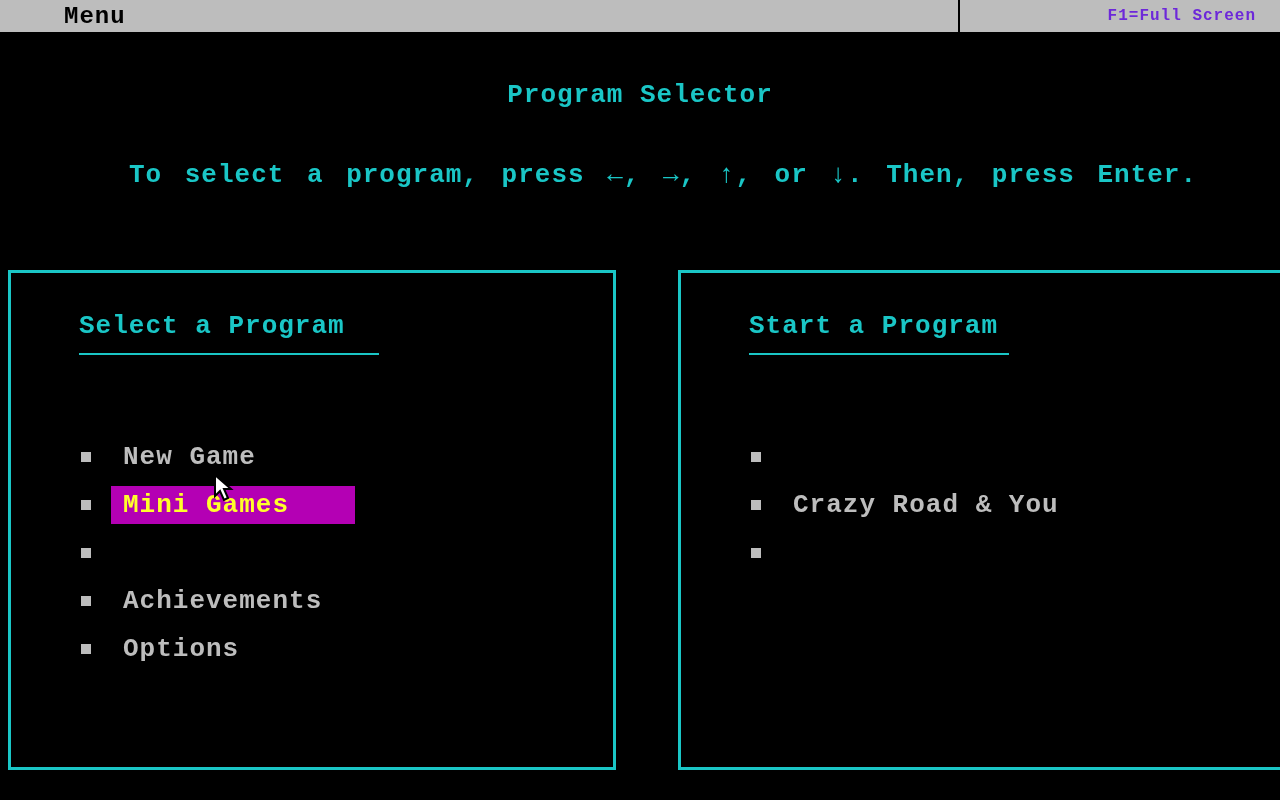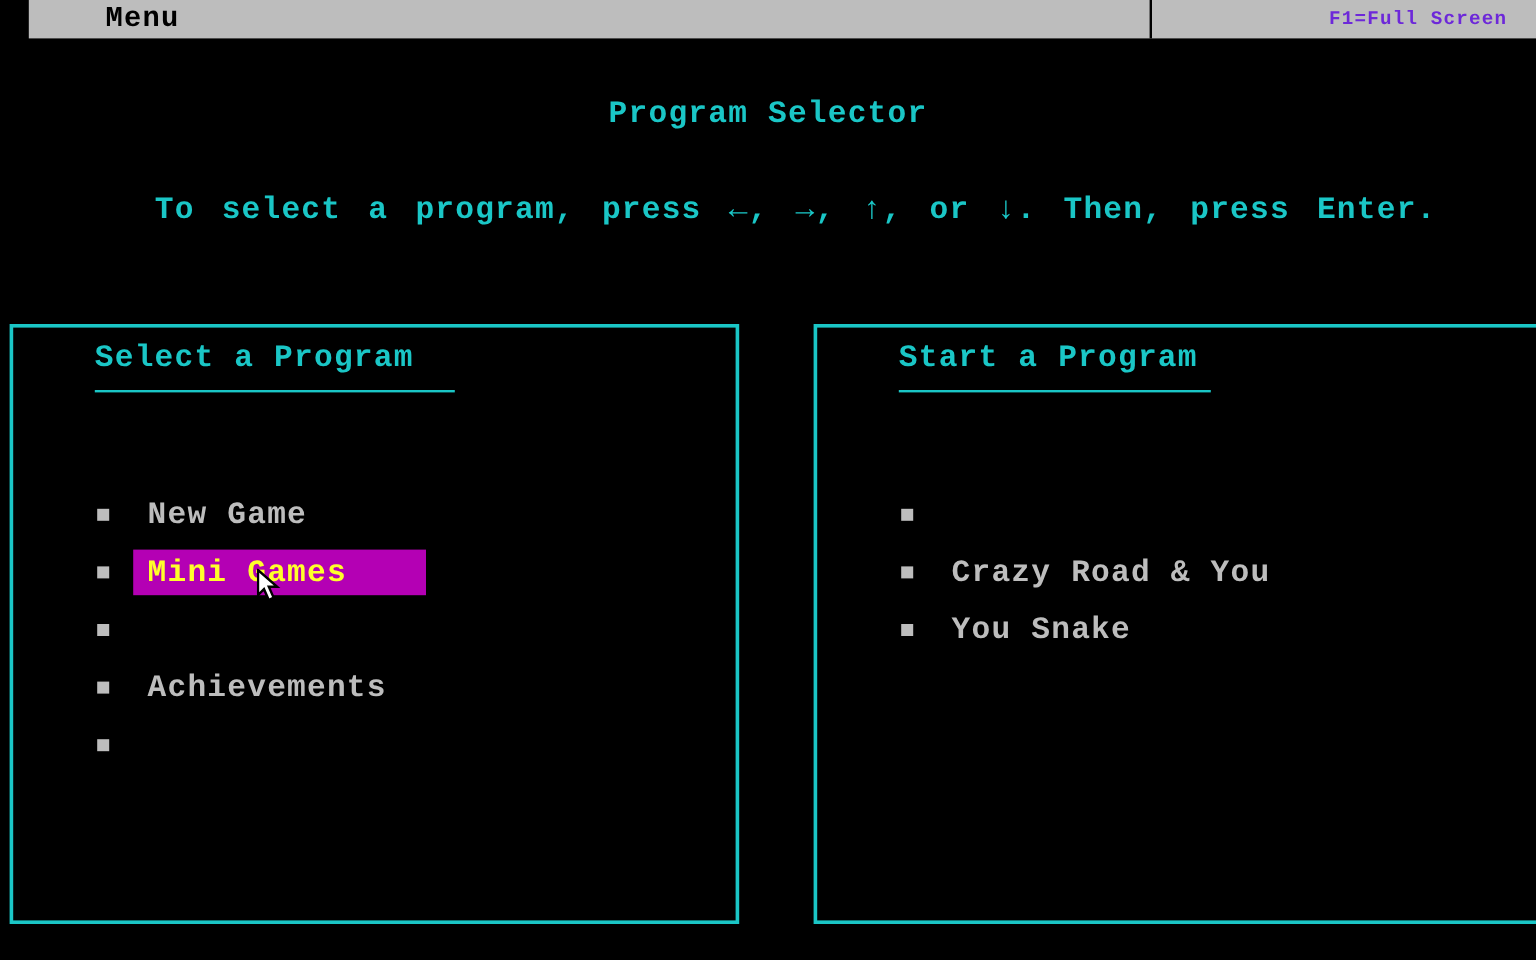--- a/index.html
+++ b/index.html
@@ -5,36 +5,36 @@
   * { margin:0; padding:0; box-sizing:border-box; }
   html,body{ width:1280px; height:800px; background:#000; overflow:hidden;
     font-family:"Courier New",monospace; font-weight:bold; }
   :root{
     --cyan:#1ac6c6;
     --gray:#bdbdbd;
     --hl-bg:#b400b4;
     --hl-fg:#ffff2a;
   }
   .menubar{ position:absolute; left:0; right:0; top:0; height:32px;
-    background:#bdbdbd; display:flex; align-items:center;margin-left:24px; }
+    background:#bdbdbd; display:flex; align-items:center; }
   .menubar .menu{ position:absolute; left:64px; color:#000; font-size:24px;
     letter-spacing:1px; }
   .menubar .sep{ position:absolute; right:320px; top:0; width:2px; height:32px;
     background:#000; }
   .menubar .f1{ position:absolute; right:24px; color:#6d28d9; font-size:16px;
     letter-spacing:1px; }
   .title{ position:absolute; left:0; right:0; top:80px; text-align:center;
     color:var(--cyan); font-size:26px; letter-spacing:1px; }
   .hint{ position:absolute; left:0; right:0; top:160px; text-align:center;
     color:var(--cyan); font-size:26px; letter-spacing:1px; word-spacing:6px;padding-left:46px; }
   .panel{ position:absolute; border:3px solid var(--cyan); }
   .panel.left{ left:8px; top:270px; width:608px; height:500px; }
   .panel.right{ left:678px; top:270px; width:716px; height:500px; }
   .phead{ color:var(--cyan); font-size:26px; letter-spacing:1px;
-    margin:10px 0 0 68px; }
+    margin:38px 0 0 68px; }
   .rule{ height:2px; background:var(--cyan); margin:12px 0 0 68px; width:300px; }
   .panel.right .rule{ width:260px; }
   .list{ margin-top:78px; }
   .row{ display:flex; align-items:center; height:48px;margin-left:28px; }
   .bullet{ width:10px; height:10px; background:var(--gray); margin:0 20px 0 42px; }
   .label{ color:var(--gray); font-size:26px; letter-spacing:1px; padding:4px 12px; }
   .row.hl .label{ background:var(--hl-bg); color:var(--hl-fg); }
   .panel.left .row.hl .label{ width:244px; }
   .panel.right .row.hl .label{ width:244px; }
   .cursor{ position:absolute; left:214px; top:474px; width:20px; height:28px;
@@ -67,38 +67,38 @@
       </div>
       <div class="row">
         <span class="bullet"></span>
       </div>
       <div class="row">
         <span class="bullet"></span>
         <span class="label">Achievements</span>
       </div>
       <div class="row">
         <span class="bullet"></span>
+        <span class="label">Options</span>
       </div>
     </div>
 </div>
 
 <div class="panel right">
   <div class="phead">Start a Program</div>
   <div class="rule"></div>
   <div class="list">
       <div class="row hl">
         <span class="bullet"></span>
       </div>
       <div class="row">
         <span class="bullet"></span>
         <span class="label">Crazy Road &amp; You</span>
       </div>
       <div class="row">
         <span class="bullet"></span>
-        <span class="label">You Snake</span>
       </div>
     </div>
 </div>
 
 <div class="cursor">
   <svg width="20" height="28" viewBox="0 0 20 28">
     <polygon points="1,1 1,22 6,17 10,26 14,24 10,15 17,15" fill="#fff" stroke="#000" stroke-width="2"></polygon>
   </svg>
 </div>
 

